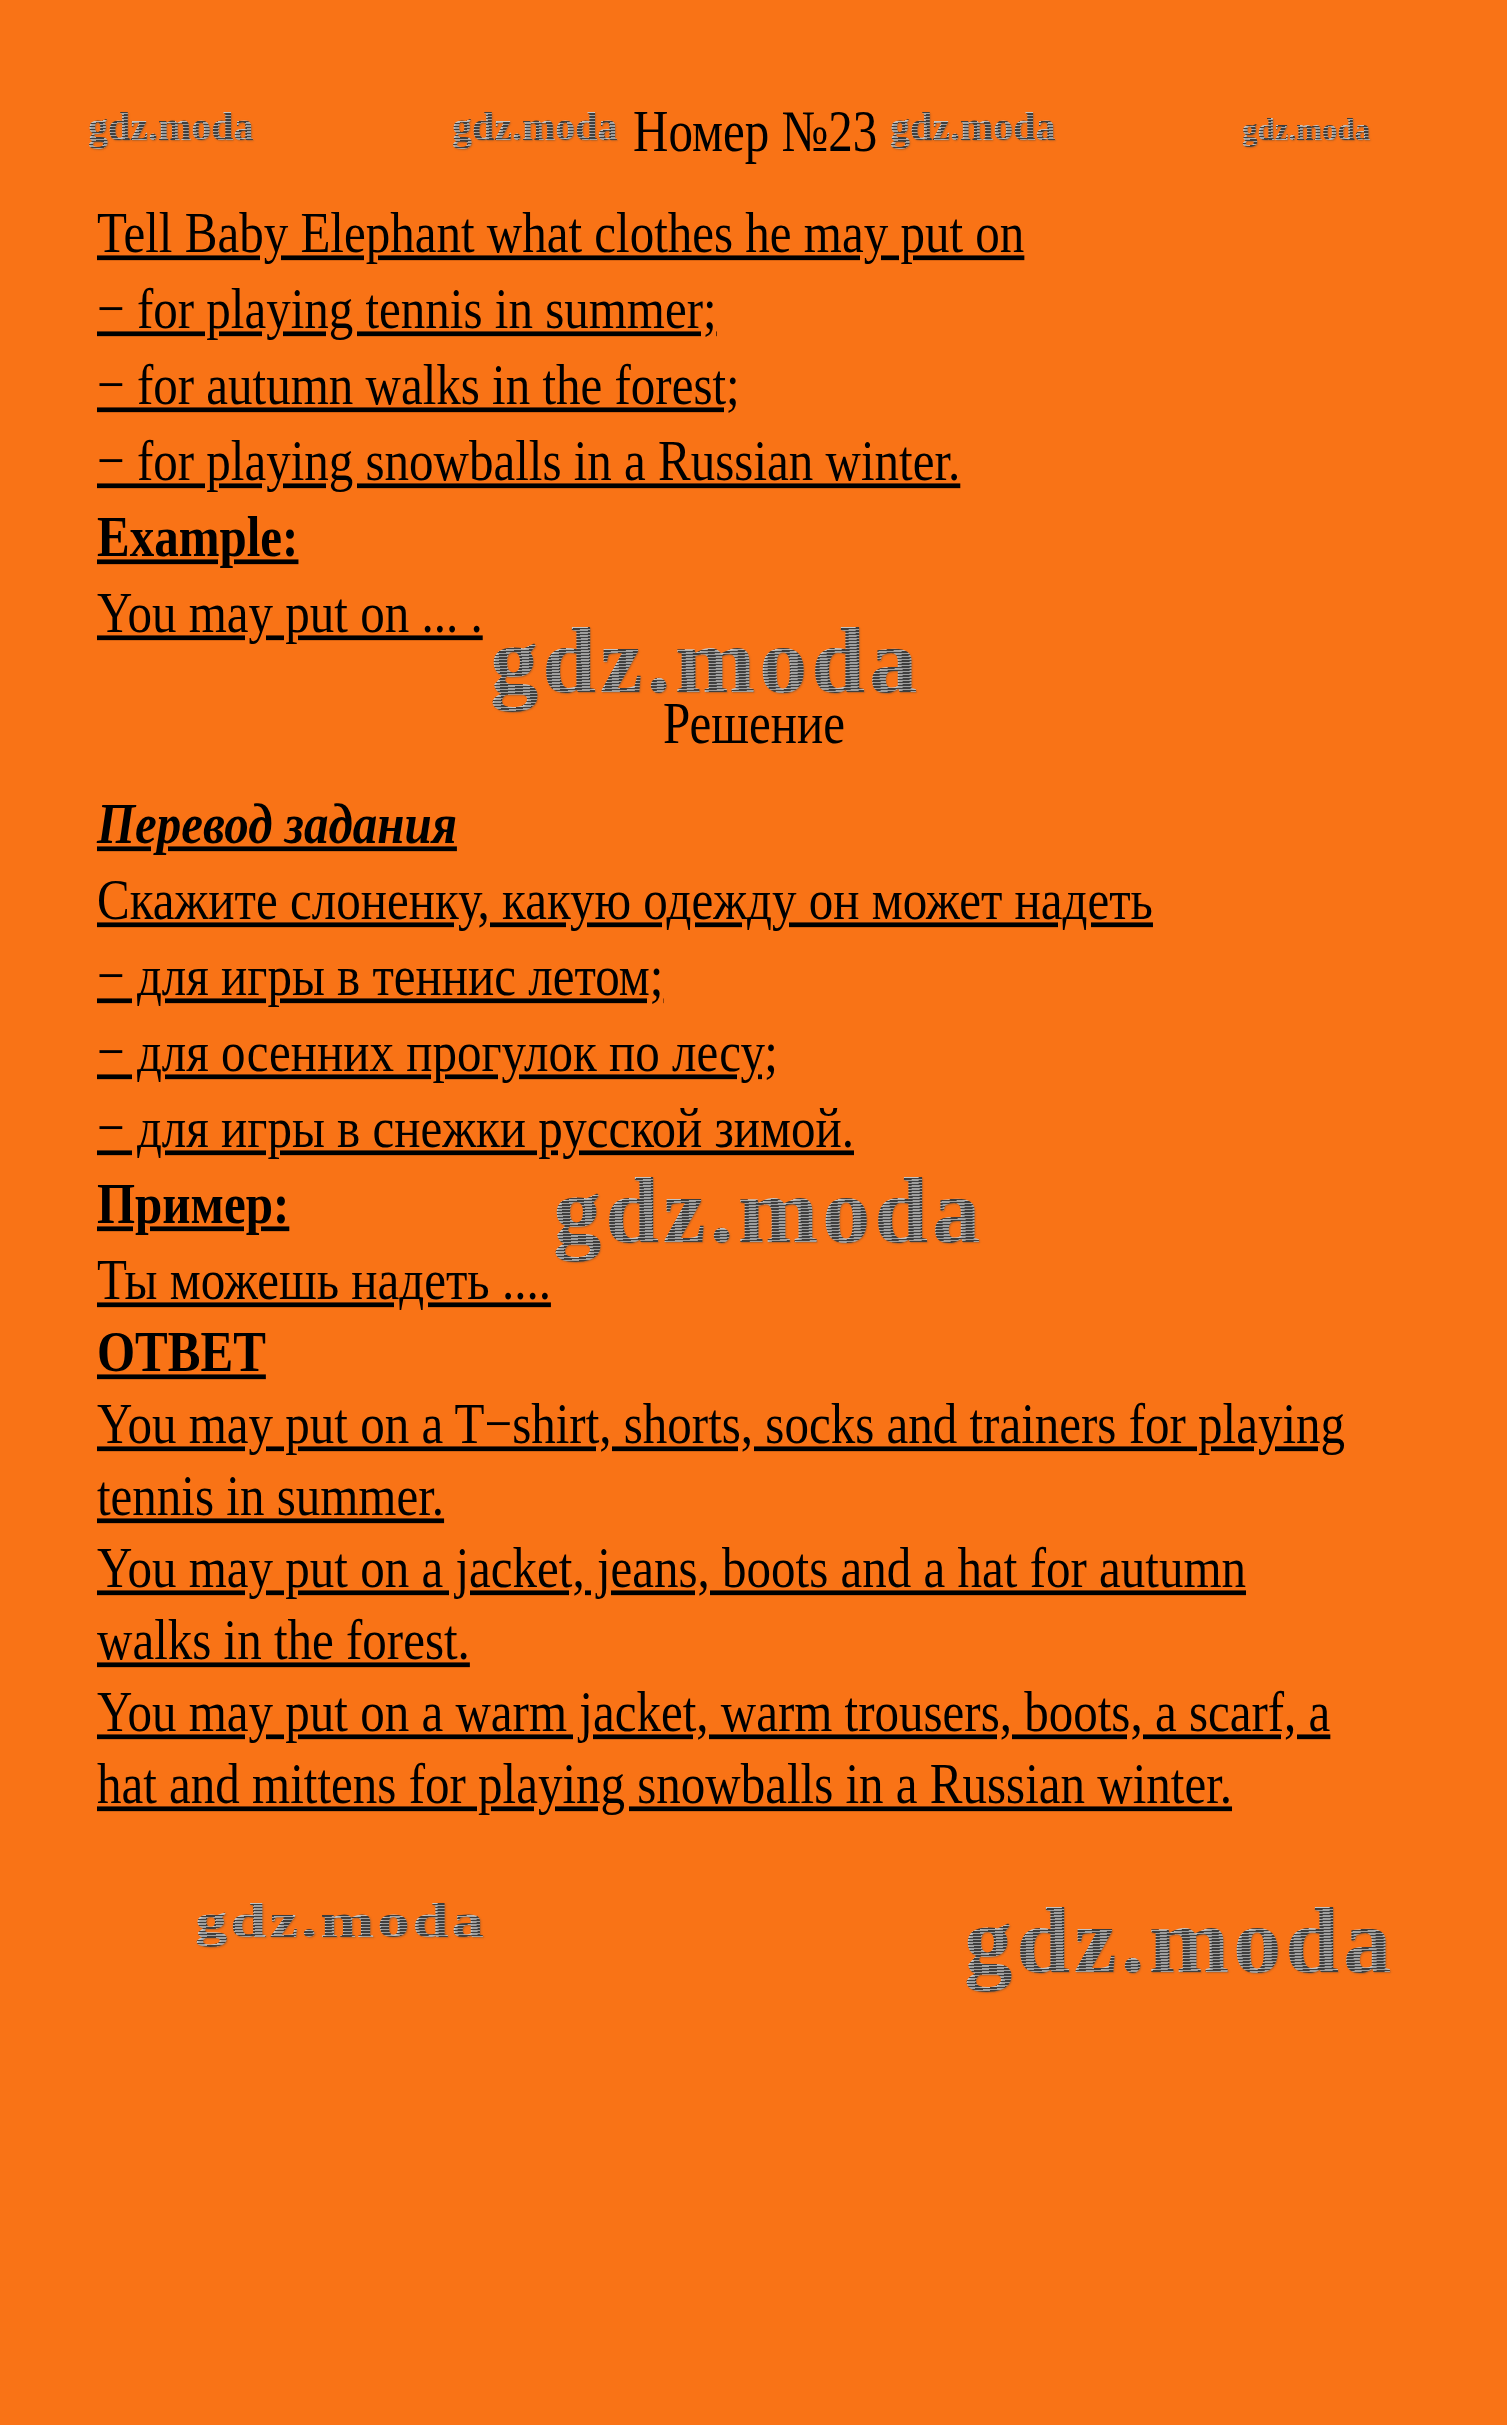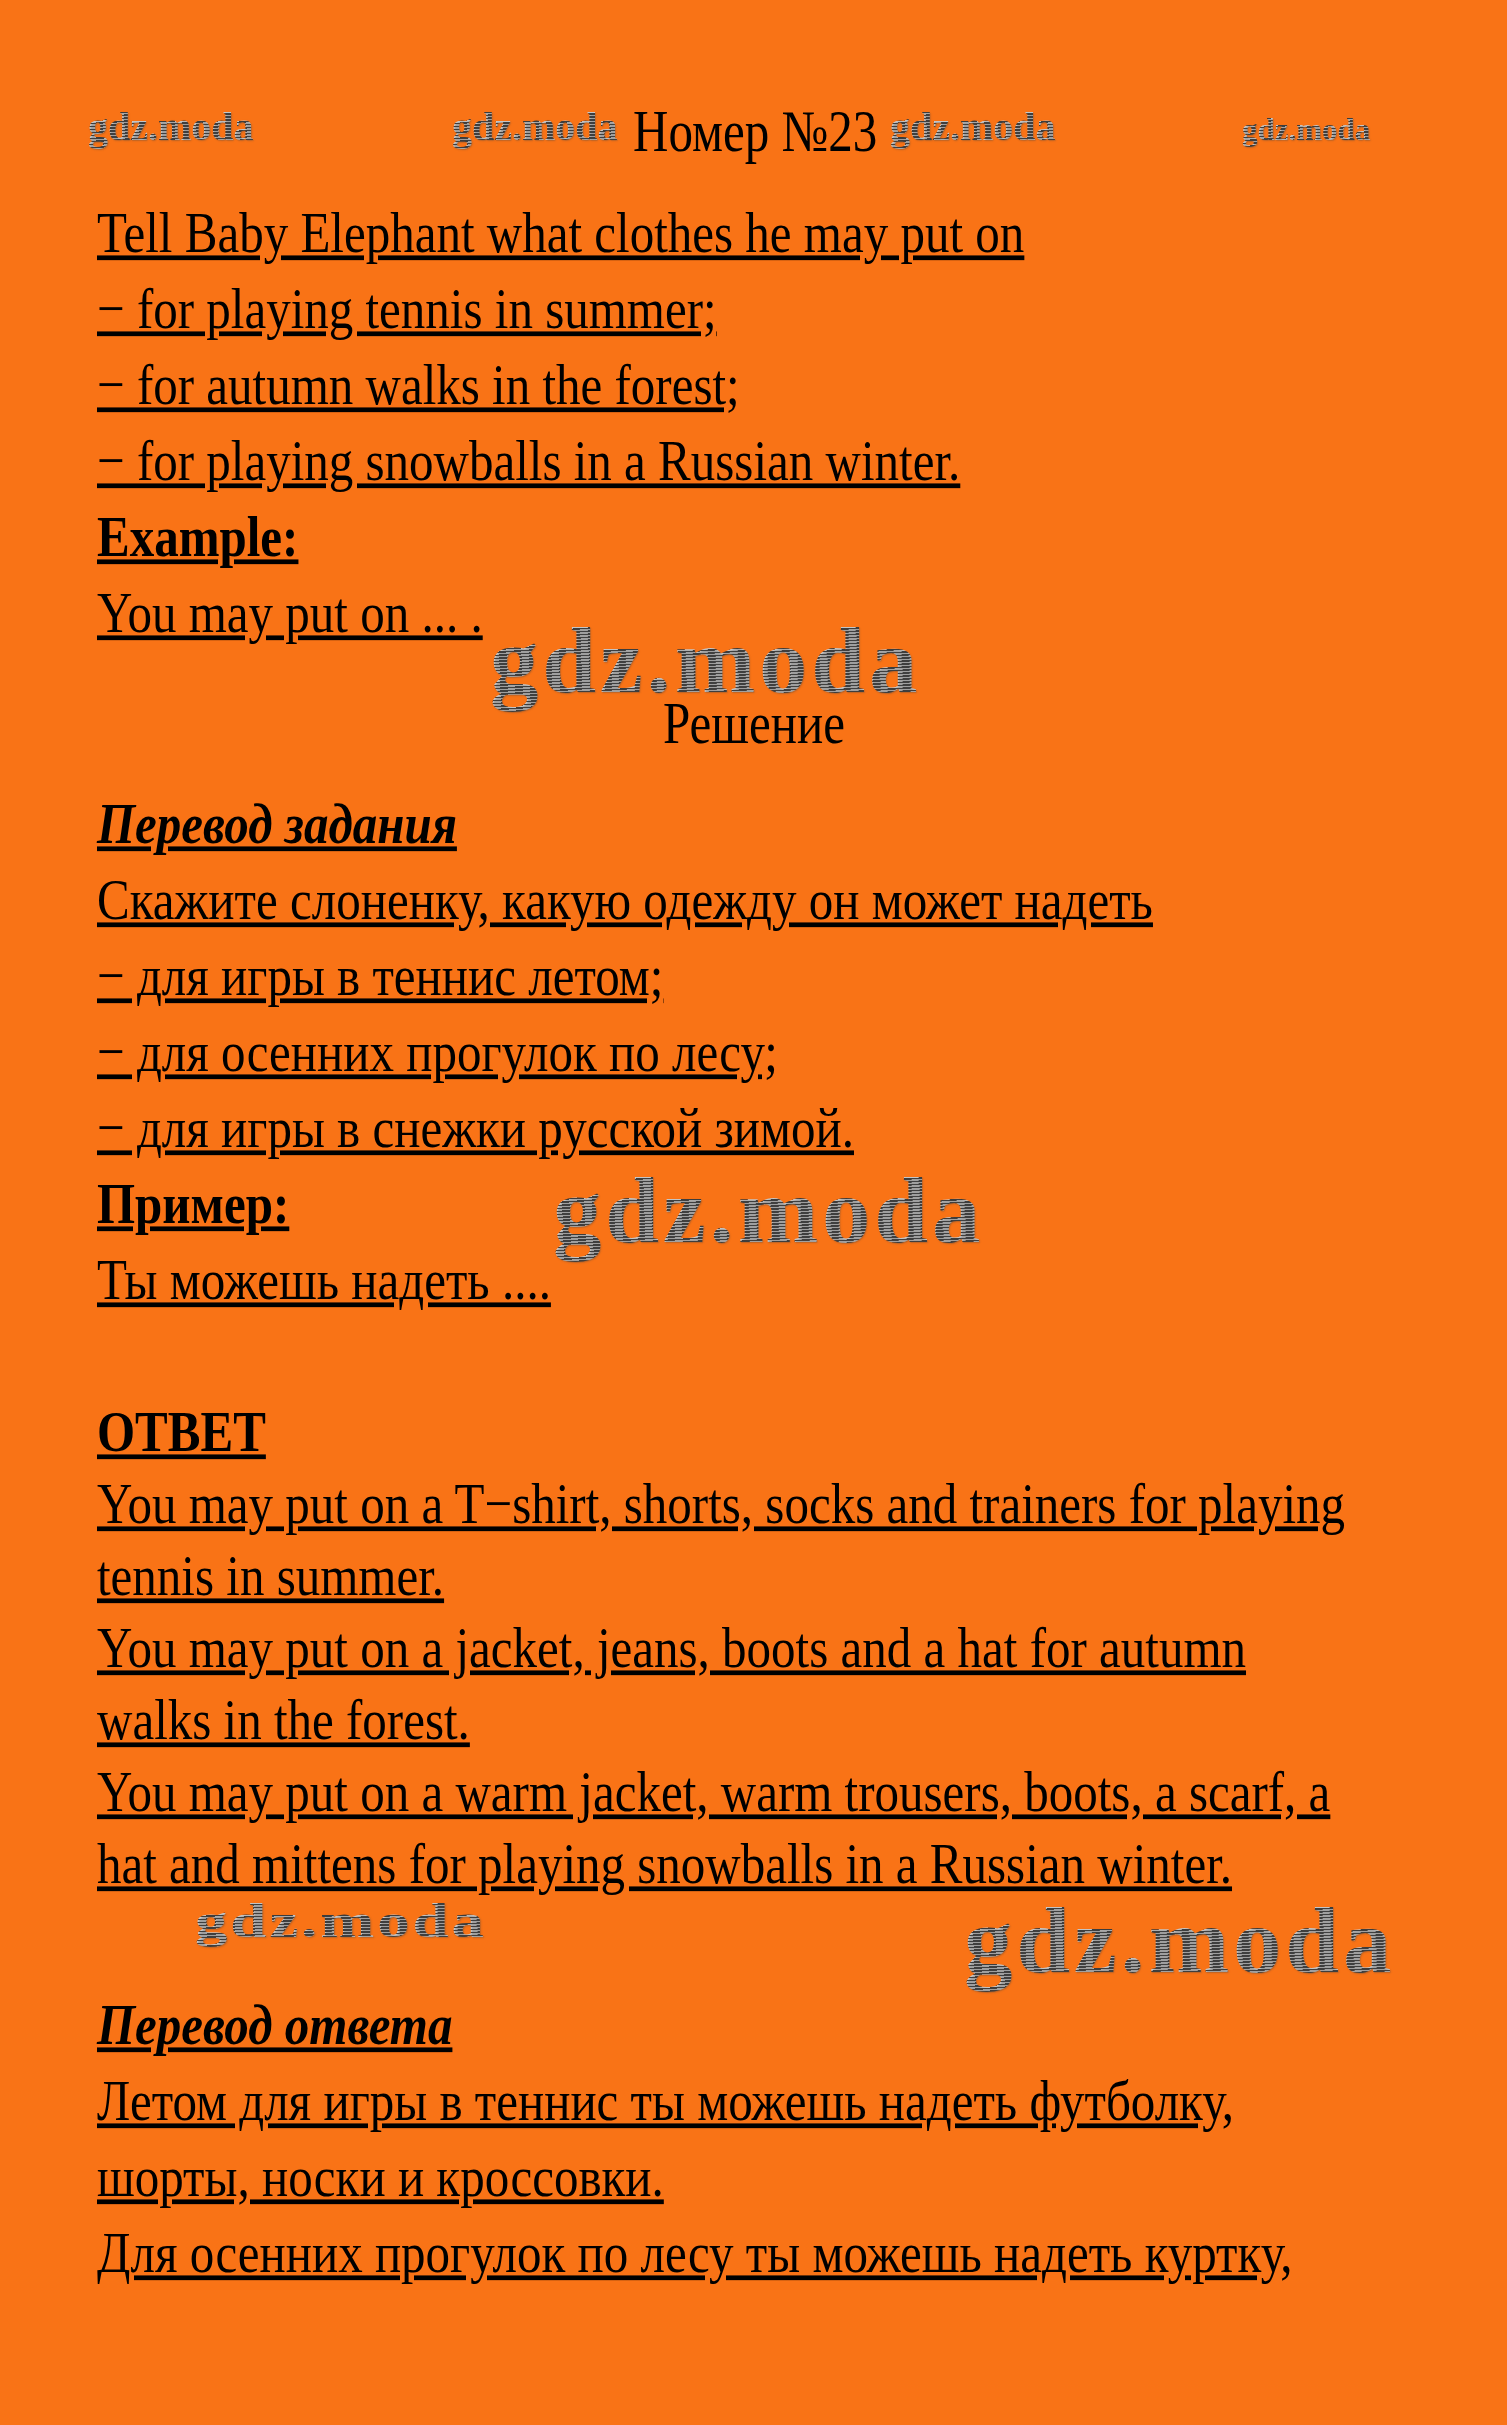--- a/index.html
+++ b/index.html
@@ -105,34 +105,28 @@
     <span class="ln">Скажите слоненку, какую одежду он может надеть</span>
     <span class="ln">− для игры в теннис летом;</span>
     <span class="ln">− для осенних прогулок по лесу;</span>
     <span class="ln">− для игры в снежки русской зимой.</span>
     <span class="ln bold">Пример:</span>
     <span class="ln">Ты можешь надеть ....</span>
   </div>
 
   <span class="wm wm-big" style="left:553px; top:1160px">gdz.moda</span>
 
-  <div class="block lh97" style="top:1396px">
+  <div class="block lh97" style="top:1316px">
     <span class="ln bold">ОТВЕТ</span>
     <span class="ln">You may put on a T−shirt, shorts, socks and trainers for playing</span>
     <span class="ln">tennis in summer.</span>
     <span class="ln">You may put on a jacket, jeans, boots and a hat for autumn</span>
     <span class="ln">walks in the forest.</span>
     <span class="ln">You may put on a warm jacket, warm trousers, boots, a scarf, a</span>
     <span class="ln">hat and mittens for playing snowballs in a Russian winter.</span>
   </div>
 
   <span class="wm wm-small-left" style="left:195px; top:1895px">gdz.moda</span>
   <span class="wm wm-big" style="left:964px; top:1890px">gdz.moda</span>
 
-  <div class="block" style="top:1987px">
-    <span class="ln bi">Перевод ответа</span>
-    <span class="ln">Летом для игры в теннис ты можешь надеть футболку,</span>
-    <span class="ln">шорты, носки и кроссовки.</span>
-    <span class="ln">Для осенних прогулок по лесу ты можешь надеть куртку,</span>
-  </div>
 
 </div>
 
 
 </body></html>

